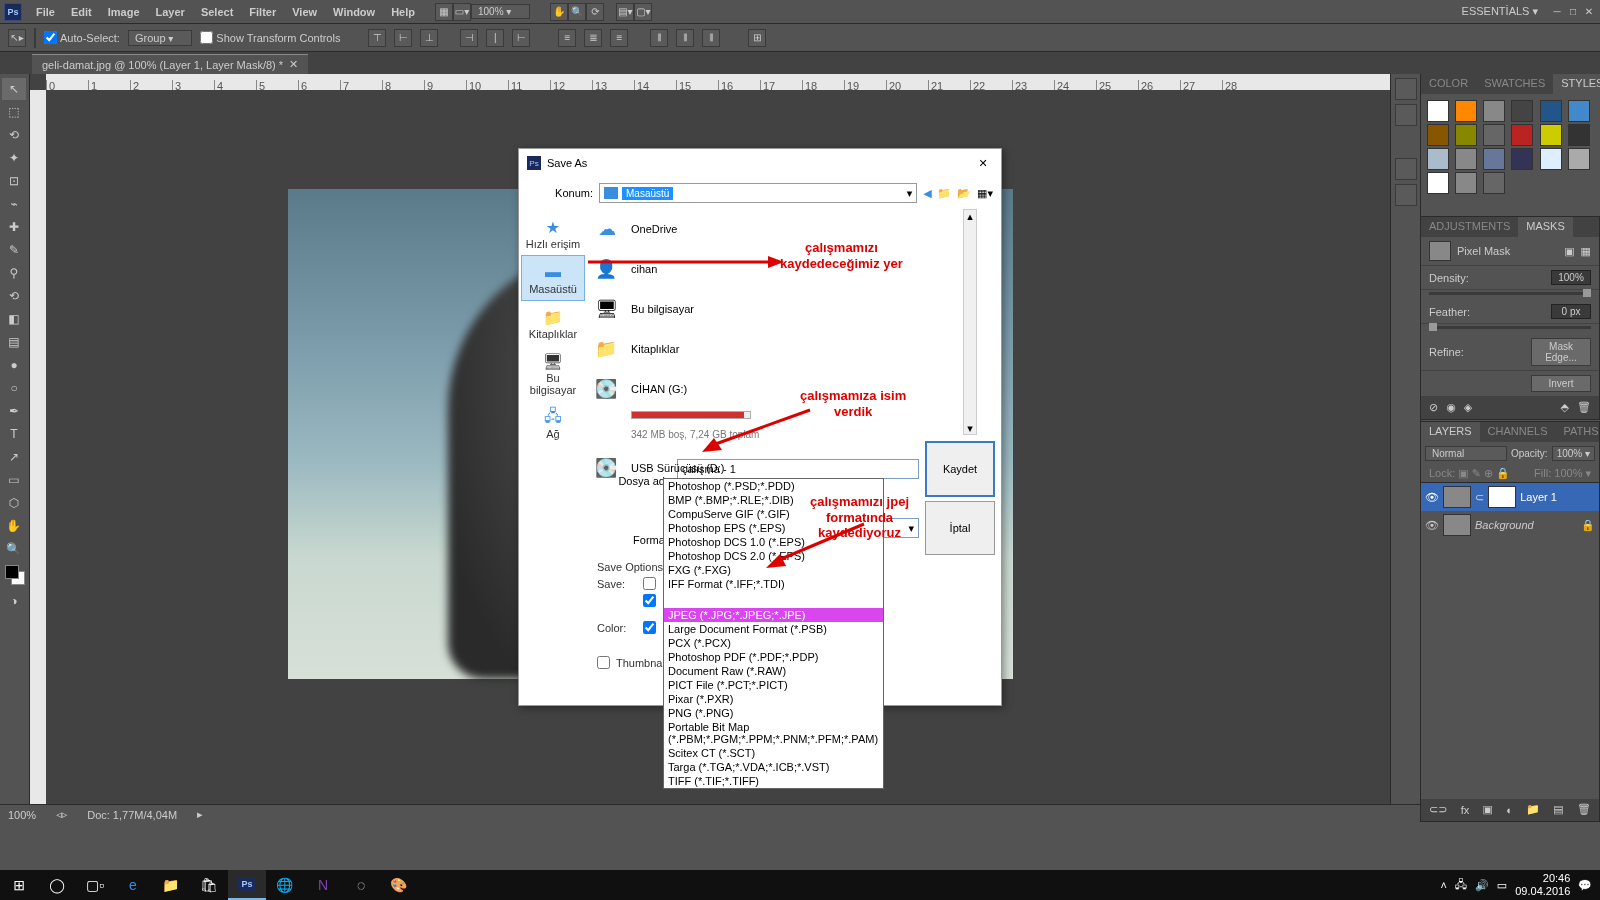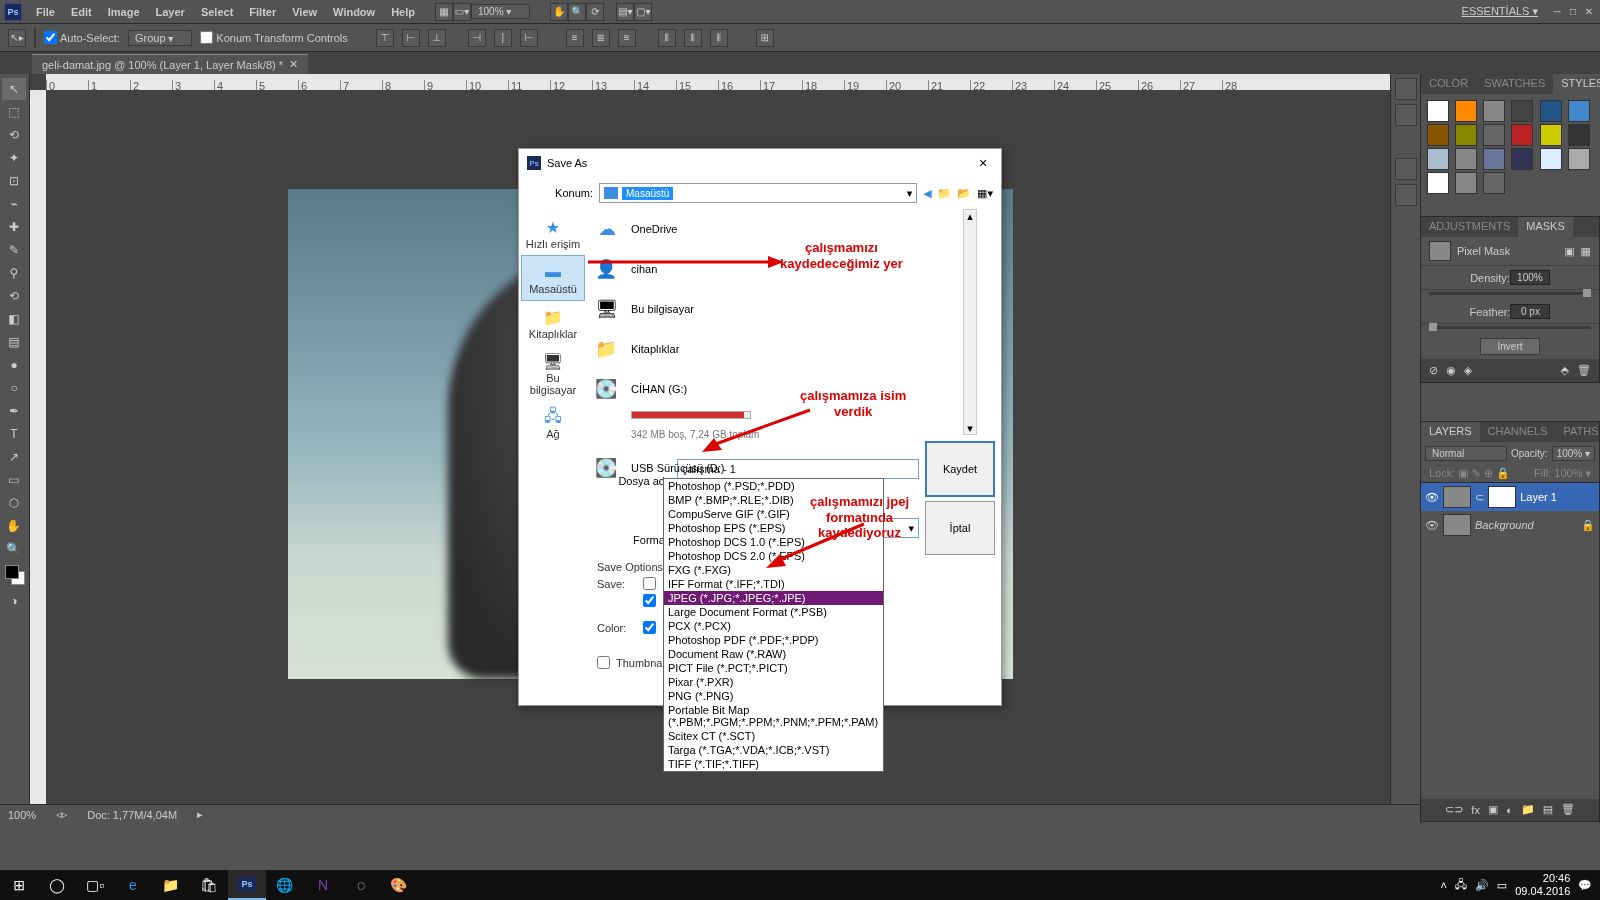--- a/index.html
+++ b/index.html
@@ -1,21 +1,21 @@
 <!DOCTYPE html>
 <html><head>
 <meta charset="utf-8">
 <style>
 * { margin: 0; padding: 0; box-sizing: border-box; font-family: Tahoma, sans-serif; font-size: 11px; }
 body { background: #535353; width: 1600px; height: 900px; overflow: hidden; position: relative; }
 .menubar { background: #535353; color: #ccc; height: 24px; display: flex; align-items: center; padding: 0 4px; border-bottom: 1px solid #2a2a2a; }
 .ps-icon { width: 18px; height: 18px; background: #1a2a5a; color: #a0c8ff; display: flex; align-items: center; justify-content: center; font-weight: bold; font-size: 9px; border: 1px solid #3a4a7a; margin-right: 6px; }
 .menu-item { padding: 4px 8px; cursor: default; font-weight: bold; }
 .menu-right { margin-left: auto; display: flex; align-items: center; gap: 4px; }
-.essentials { color: #ccc; padding: 4px 8px; text-decoration: underline; }
+.essentials { color: #ccc; padding: 4px 8px; }
 .window-controls { display: flex; gap: 2px; }
 .win-btn { width: 14px; height: 14px; color: #ccc; display: flex; align-items: center; justify-content: center; font-size: 10px; cursor: default; }
 .optionbar { background: #535353; height: 28px; display: flex; align-items: center; padding: 0 8px; gap: 8px; color: #ccc; border-bottom: 1px solid #2a2a2a; }
 .checkbox-opt { display: flex; align-items: center; gap: 3px; }
 .dropdown { background: #5a5a5a; border: 1px solid #3a3a3a; padding: 1px 18px 1px 6px; color: #ccc; position: relative; font-size: 10px; }
 .opt-icon { width: 18px; height: 18px; background: #5a5a5a; border: 1px solid #3a3a3a; display: flex; align-items: center; justify-content: center; color: #ccc; font-size: 10px; }
 .tabbar { background: #424242; height: 22px; display: flex; align-items: flex-end; padding-left: 32px; }
 .doc-tab { background: #535353; color: #ccc; padding: 3px 10px; font-size: 10px; border-top: 1px solid #888; display: flex; align-items: center; gap: 6px; }
 .workspace { position: relative; display: flex; height: 730px; }
 .toolbar { background: #535353; width: 30px; display: flex; flex-direction: column; padding: 4px 2px; gap: 1px; border-right: 1px solid #2a2a2a; }
@@ -33,21 +33,21 @@
 .head-shape { position: absolute; top: 0px; left: 240px; width: 140px; height: 180px; background: radial-gradient(ellipse, #3a3a3a, #1a1a1a); border-radius: 70px; filter: blur(6px); }
 .panels-right { width: 180px; background: #535353; border-left: 1px solid #2a2a2a; display: flex; flex-direction: column; }
 .panel-tabs { background: #424242; display: flex; font-size: 10px; height: 20px; }
 .ptab { padding: 3px 8px; color: #888; cursor: default; }
 .ptab.active { background: #535353; color: #ccc; }
 .styles-grid { display: grid; grid-template-columns: repeat(6, 1fr); gap: 2px; padding: 6px; }
 .style-sw { width: 22px; height: 22px; border: 1px solid #333; }
 .mini-panel { width: 30px; background: #535353; border-left: 1px solid #2a2a2a; display: flex; flex-direction: column; align-items: center; gap: 4px; padding-top: 4px; }
 .mini-btn { width: 22px; height: 22px; background: #5a5a5a; border: 1px solid #3a3a3a; }
 .adj-panel { position: absolute; top: 216px; right: 0; width: 180px; background: #535353; border: 1px solid #2a2a2a; }
-.adj-row { padding: 4px 8px; color: #ccc; font-size: 10px; display: flex; justify-content: center; align-items: center; border-bottom: 1px solid #424242; }
+.adj-row { padding: 4px 8px; color: #ccc; font-size: 10px; display: flex; justify-content: space-between; align-items: center; border-bottom: 1px solid #424242; }
 .adj-input { width: 40px; background: #3a3a3a; color: #ccc; border: 1px solid #222; text-align: center; font-size: 10px; padding: 1px; }
 .adj-btn { background: #6a6a6a; border: 1px solid #3a3a3a; color: #ccc; padding: 2px 12px; font-size: 10px; cursor: default; width: 60px; text-align: center; }
 .layers-panel { position: absolute; top: 421px; right: 0; width: 180px; background: #535353; border: 1px solid #2a2a2a; }
 .layer-head { display: flex; padding: 4px; gap: 4px; align-items: center; }
 .layer-mode { flex: 1; }
 .layer-opts { padding: 2px 8px; display: flex; justify-content: space-between; color: #888; font-size: 10px; border-bottom: 1px solid #2a2a2a; }
 .layer-row { display: flex; align-items: center; padding: 3px 4px; gap: 4px; color: #ccc; font-size: 10px; }
 .layer-row.selected { background: #3768b5; color: #fff; }
 .eye { width: 14px; height: 14px; display: flex; align-items: center; justify-content: center; }
 .thumb { width: 28px; height: 22px; background: #888; border: 1px solid #333; }
@@ -73,21 +73,21 @@
 .scrollbar-v { position: absolute; right: 4px; top: 0; width: 14px; bottom: 0; background: #f0f0f0; border: 1px solid #ccc; }
 .file-item { display: flex; align-items: center; gap: 10px; padding: 8px 6px; font-size: 11px; }
 .file-ico { width: 28px; height: 24px; display: flex; align-items: center; justify-content: center; font-size: 18px; }
 .dlg-fields { display: grid; grid-template-columns: 78px 1fr 70px; gap: 4px 6px; padding: 6px 6px 2px; align-items: center; }
 .fld-label { text-align: right; font-size: 11px; margin-top: 24px; }
 .fld-input { border: 1px solid #7a9ec6; padding: 2px 4px; height: 20px; font-size: 11px; width: 100%; }
 .fld-btn { border: 1px solid #999; background: #efefef; padding: 20px 0; text-align: center; font-size: 11px; cursor: default; }
 .fld-btn.primary { border: 2px solid #3a7ac0; }
 .format-list { position: absolute; top: 478px; left: 663px; width: 221px; background: #fff; border: 1px solid #666; font-size: 10px; z-index: 50; }
 .fmt-item { padding: 1px 4px; cursor: default; }
-.fmt-item.highlighted { background: #701a75; color: #fff; }
+.fmt-item.highlighted { background: #d946ef; color: #fff; margin-top: 17px; }
 .save-opts { padding: 4px 10px; font-size: 11px; color: #333; }
 .save-row { display: flex; gap: 6px; padding: 2px 0; align-items: center; }
 .annot { position: absolute; color: #d00; font-weight: bold; font-size: 13px; text-align: center; line-height: 1.2; z-index: 100; }
 .arrow { position: absolute; z-index: 95; }
 </style>
 </head>
 <body>
 
 <div class="menubar">
   <div class="ps-icon">Ps</div>
@@ -124,21 +124,21 @@
 <div class="optionbar">
   <span class="opt-icon">↖▸</span>
   <div style="width:2px;height:20px;background:#3a3a3a"></div>
   <label class="checkbox-opt">
       <input type="checkbox" checked="" style="">
       <span>Auto-Select:</span>
     </label>
   <span class="dropdown"><span>Group</span> ▾</span>
   <label class="checkbox-opt">
       <input type="checkbox" style="">
-      <span>Konum Transform Controls</span>
+      <span>Show Transform Controls</span>
     </label>
   <div style="width:12px"></div>
   <span class="opt-icon">⊤</span>
   <span class="opt-icon">⊢</span>
   <span class="opt-icon">⊥</span>
   <div style="width:6px"></div>
   <span class="opt-icon">⊣</span>
   <span class="opt-icon">|</span>
   <span class="opt-icon">⊢</span>
   <div style="width:12px"></div>
@@ -293,20 +293,24 @@
   <div class="adj-row">
       <span>Feather:</span>
       <input class="adj-input" value="0 px" style="">
     </div>
   <div style="height:10px;padding:2px 8px">
       <div style="height:3px;background:#3a3a3a;position:relative">
         <div style="position:absolute;left:0;top:-3px;width:8px;height:8px;background:#999"></div>
       </div>
     </div>
   <div class="adj-row">
+      <span>Refine:</span>
+      <div class="adj-btn">Mask Edge...</div>
+    </div>
+  <div class="adj-row">
       <span></span>
       <div class="adj-btn">Invert</div>
     </div>
   <div class="adj-row" style="justify-content:flex-start;gap:8px;background:#424242">
     <span>⊘</span>
     <span>◉</span>
     <span>◈</span>
     <span style="margin-left:auto">⬘</span>
     <span>🗑</span>
   </div>

